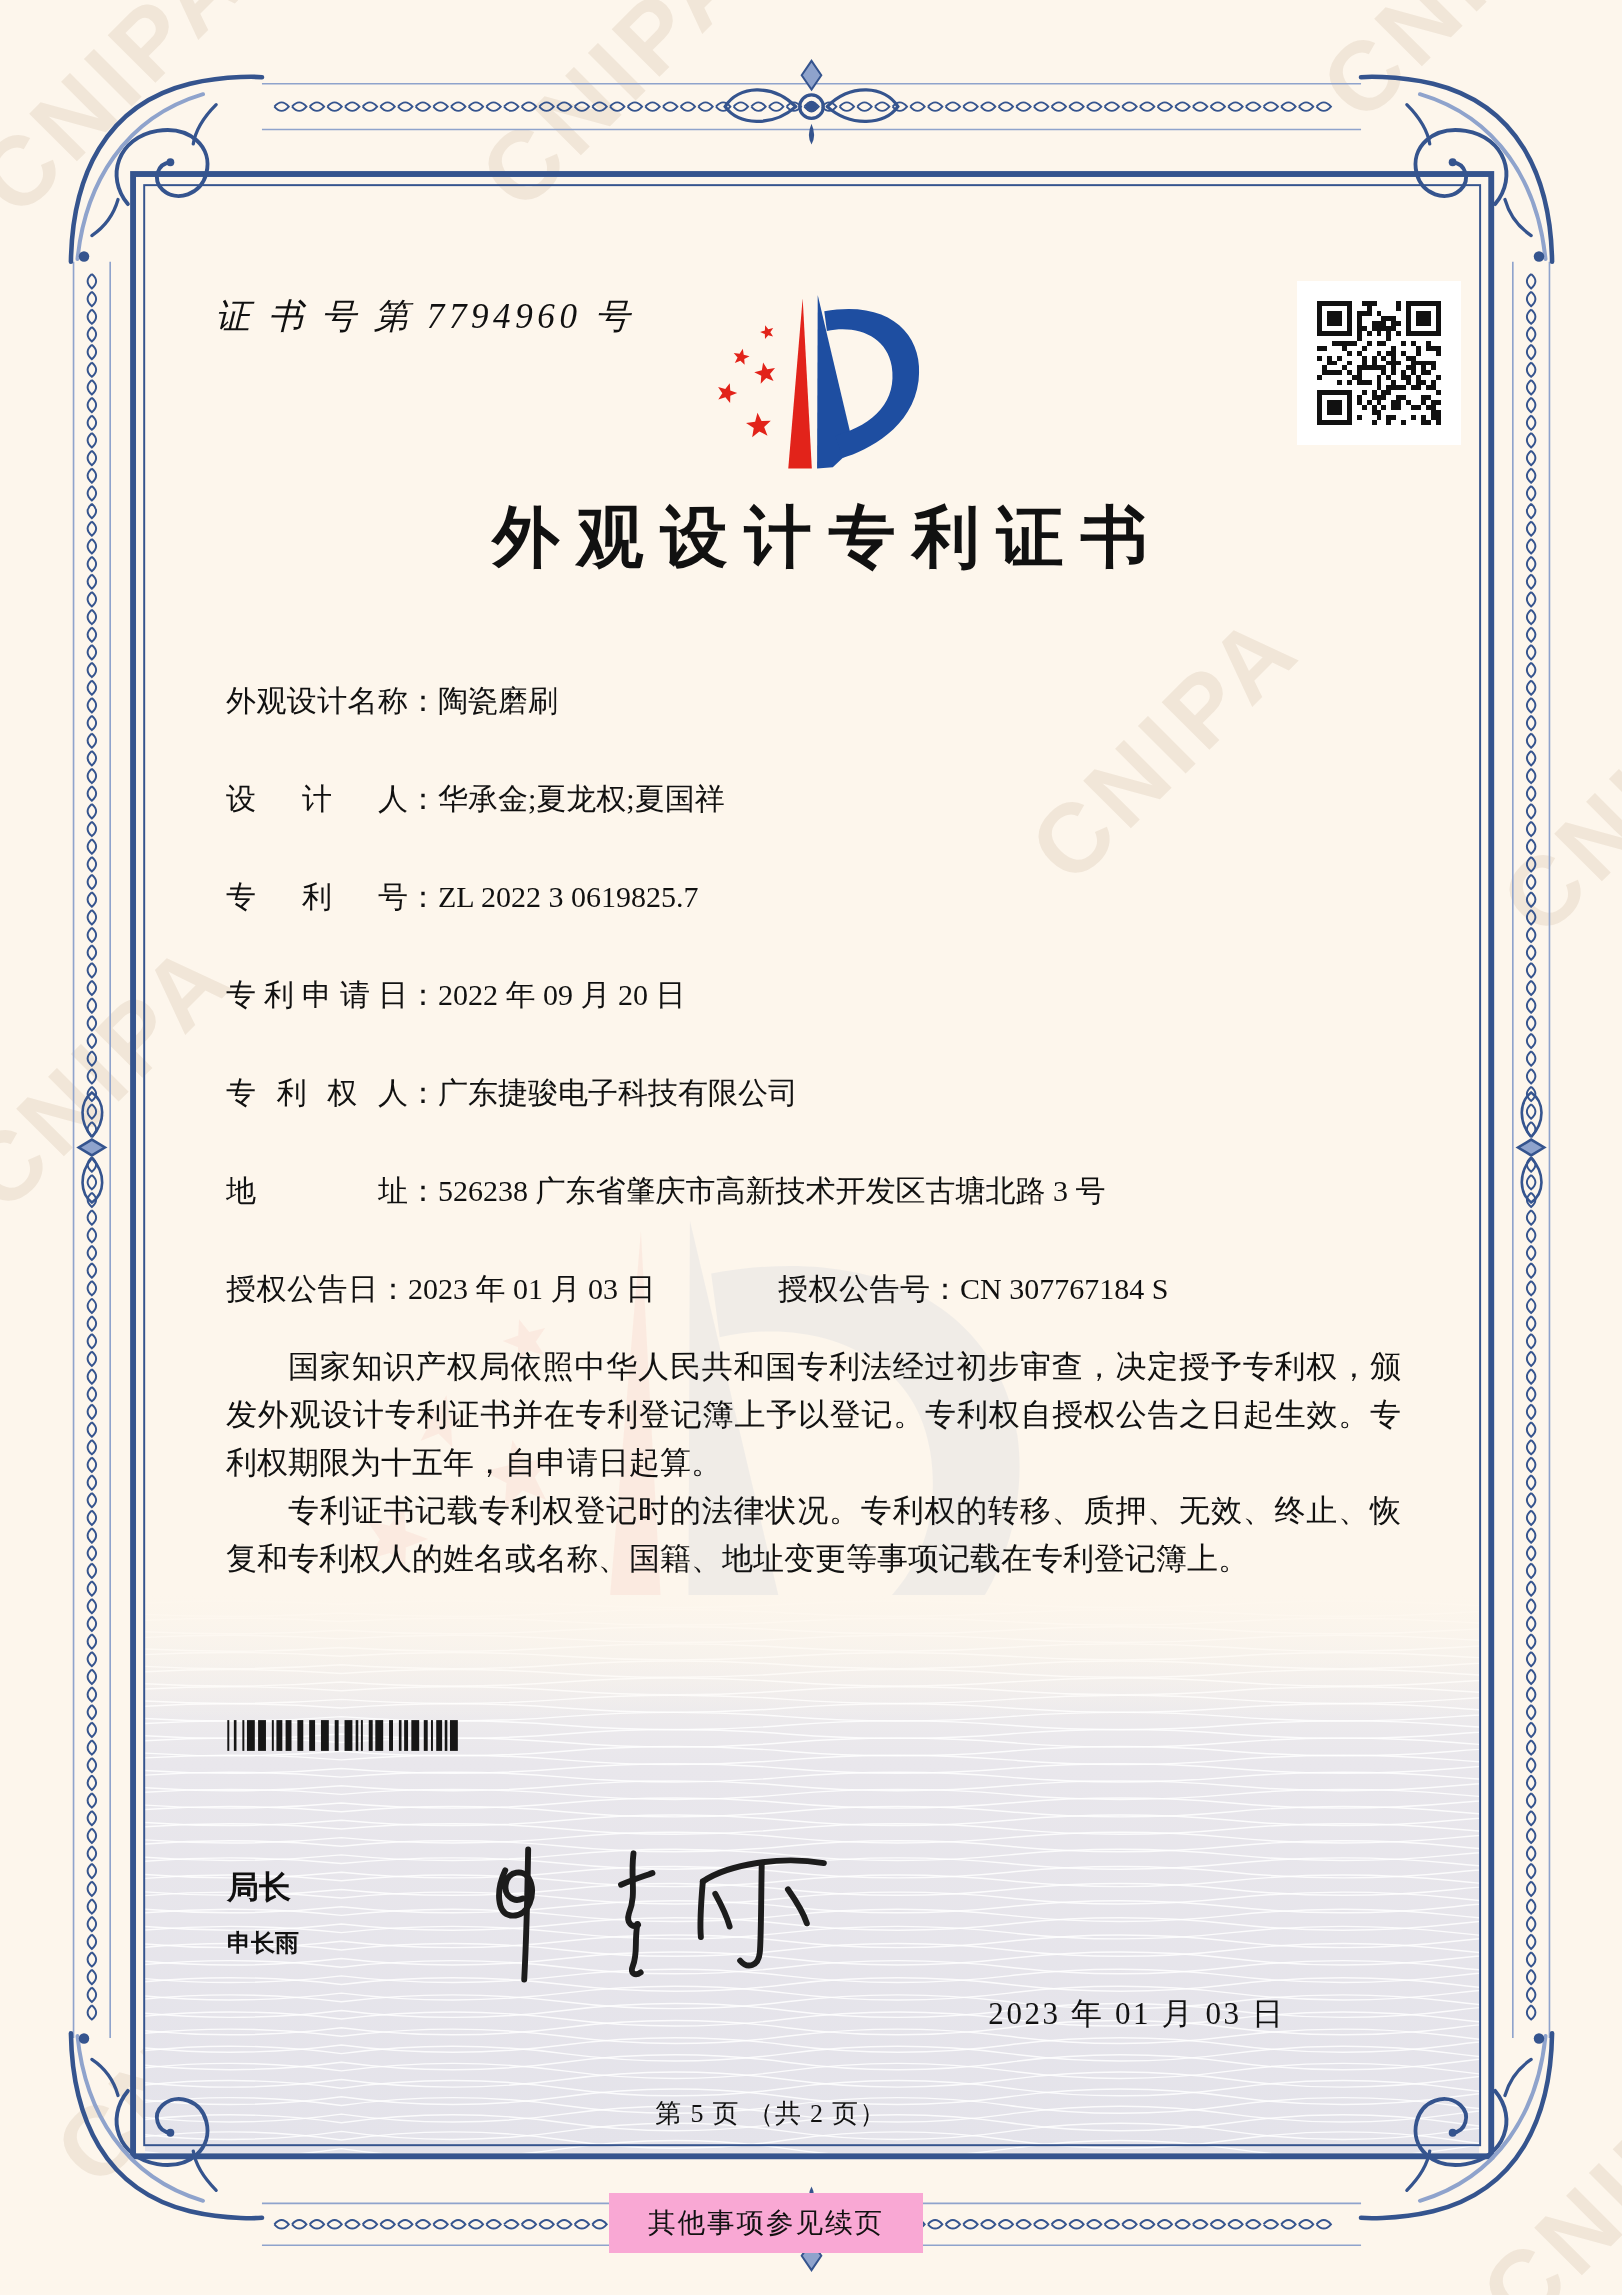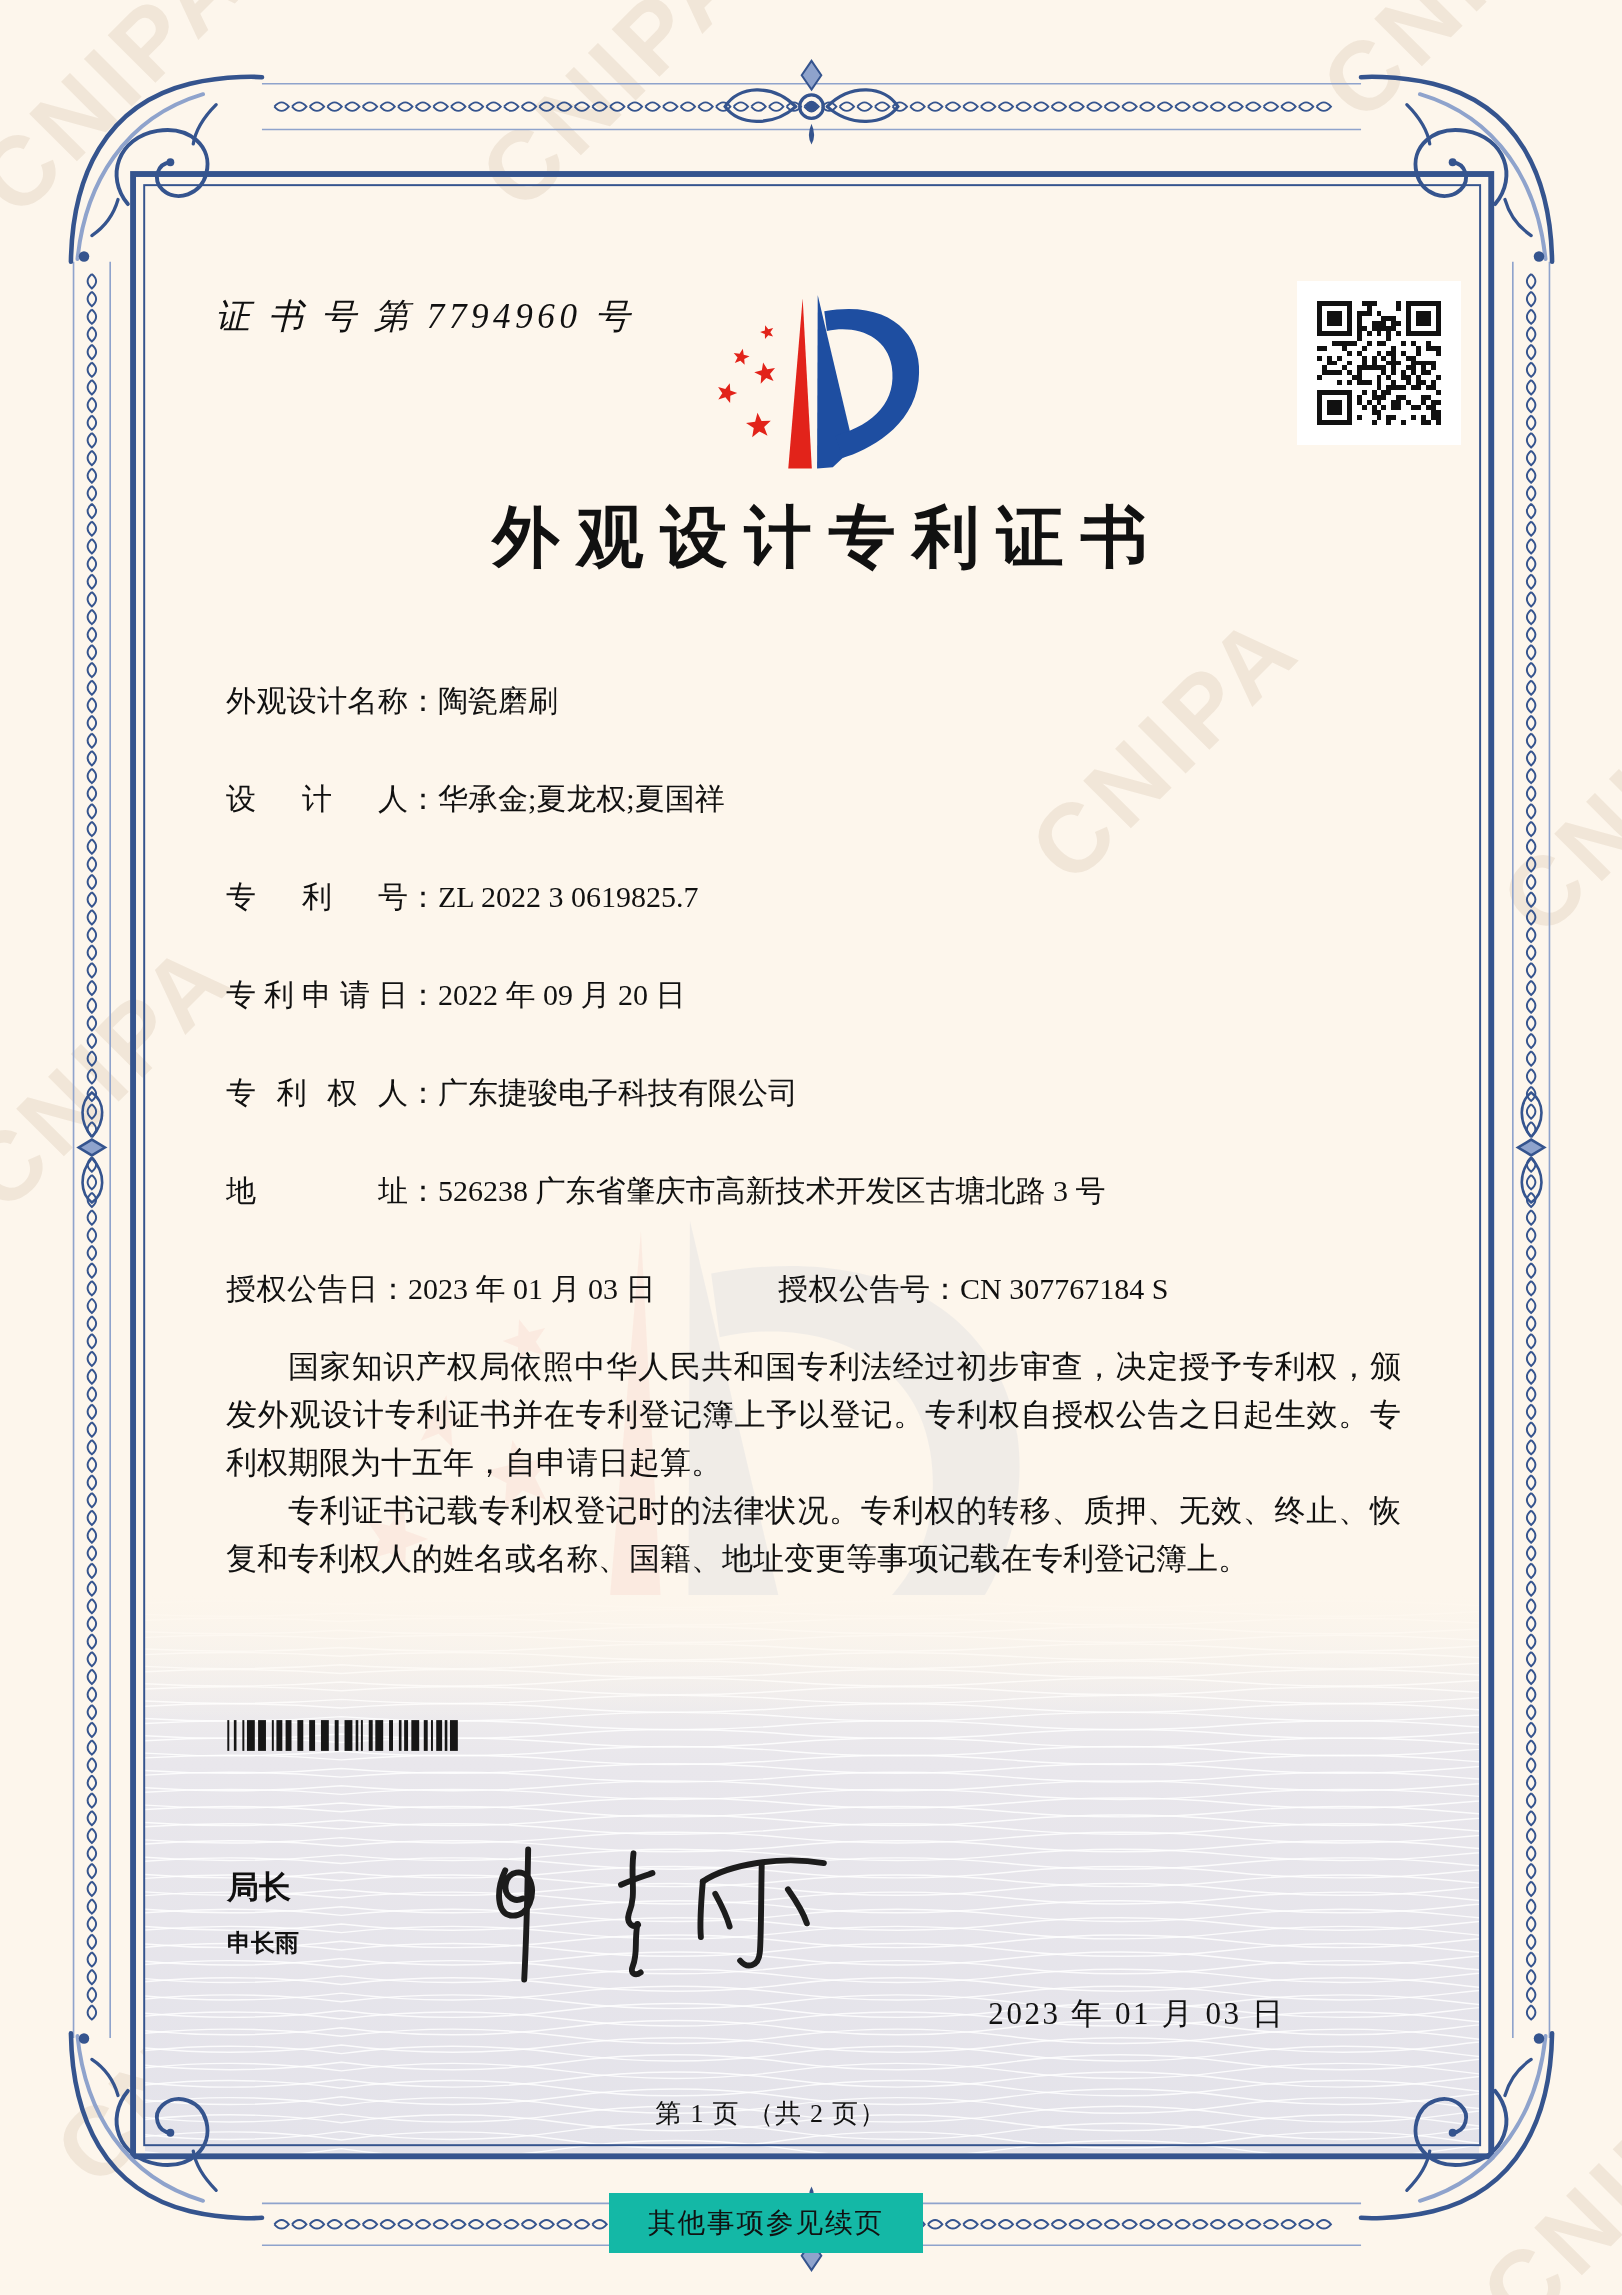--- a/index.html
+++ b/index.html
@@ -28,21 +28,21 @@
          text-align:justify;}
   .paras p{margin:0;text-indent:2em;}
   .barcode{left:226px;top:1720px;width:241px;height:31px;}
   .signer-title{left:227px;top:1866px;font-family:Liberation Serif, serif;
          font-size:32px;font-weight:600;}
   .signer-name{left:227px;top:1927px;font-family:"Liberation Sans","DejaVu Sans",sans-serif;
          font-size:24px;font-weight:600;}
   .signature{left:466px;top:1844px;}
   .issue-date{left:967px;top:1993px;width:340px;text-align:center;font-size:31px;letter-spacing:2.6px;}
   .pageinfo{left:653px;top:2096px;width:236px;text-align:center;font-size:26px;letter-spacing:1.3px;}
-  .footnote{left:609px;top:2193px;width:314px;height:60px;background:#14b8a6;text-align:center;
+  .footnote{left:609px;top:2193px;width:314px;height:60px;background:#f9a8d4;text-align:center;
             z-index:4;}
   .footnote span{font-size:27.5px;line-height:60px;letter-spacing:2px;}
   .fade{position:absolute;left:0;top:0;width:100%;height:124px;
         background:linear-gradient(to bottom,#fdf6ec 0%,rgba(253,246,236,0) 100%);}
 </style>
 </head>
 <body>
 
 <div class="page">
 
@@ -930,18 +930,18 @@
     <path d="M237,62 C258,53 272,49 285,44"></path>
     <path d="M262,122 C257,150 263,166 255,186 C250,198 259,202 267,196"></path>
     <path d="M362,57 C402,30 482,18 547,29"></path>
     <path d="M452,31 C451,90 451,150 449,166 C447,187 430,191 419,178"></path>
     <path d="M381,76 C392,96 399,111 403,126"></path>
     <path d="M492,69 C506,89 516,106 521,121"></path>
     <path d="M362,57 C359,92 357,120 359,142"></path>
   </svg>
 
   <div class="content issue-date">2023 年 01 月 03 日</div>
-  <div class="content pageinfo">第 1 页 （共 2 页）</div>
+  <div class="content pageinfo">第 5 页 （共 2 页）</div>
   <div class="content footnote">
     <span>其他事项参见续页</span>
   </div>
 </div>
 
 
 </body></html>

